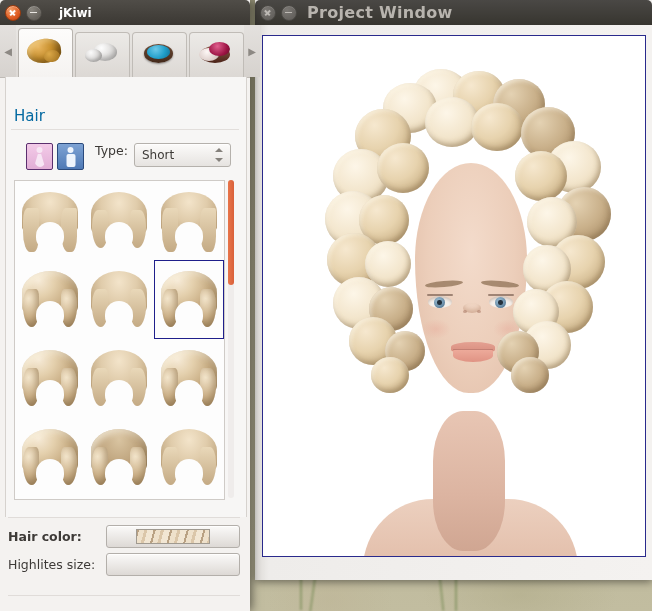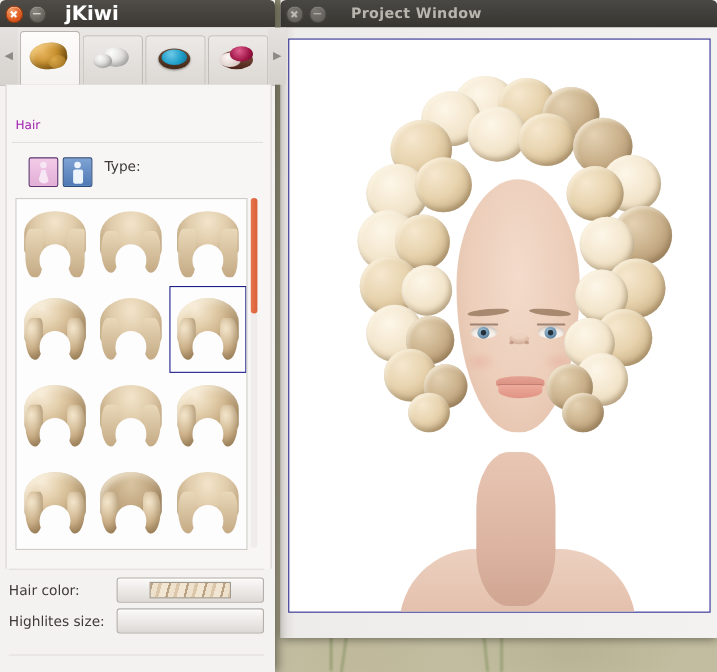--- a/index.html
+++ b/index.html
@@ -46,21 +46,21 @@
     background:#bdb9b4;transform:rotate(45deg);
   }
   .winbtn.inactive-close::after{
     content:"";position:absolute;left:3px;top:6px;width:7px;height:1.5px;
     background:#bdb9b4;transform:rotate(-45deg);
   }
   .winbtn.inactive-min::before{
     content:"";position:absolute;left:3px;top:6px;width:7px;height:1.5px;background:#bdb9b4;
   }
   #projwin-title{
-    margin-left:22px;color:#b8b4ae;font-size:13px;font-weight:bold;
+    margin-left:10px;color:#b8b4ae;font-size:16px;font-weight:bold;
     letter-spacing:.3px;
   }
   #projwin-body{
     position:absolute;left:0;top:25px;width:397px;height:555px;
     background:linear-gradient(90deg,#dedbd7 0%,#eeecea 14px,#f4f2f0 100%);
   }
   #canvas-frame{
     position:absolute;left:7px;top:10px;width:382px;height:520px;
     border:1px solid #2a2a8c;background:#ffffff;overflow:hidden;
   }
@@ -131,21 +131,21 @@
     background:#fff;transform:rotate(-45deg);
   }
   .winbtn.active-min{
     background:radial-gradient(circle at 33% 28%,#8b8780,#66625c 70%);
     border:1px solid #4f4c47;position:relative;
     box-shadow:inset 0 1px 0 rgba(255,255,255,.2);
   }
   .winbtn.active-min::before{
     content:"";position:absolute;left:3px;top:6px;width:7px;height:1.6px;background:#e9e6e2;
   }
-  #jkiwi-title{margin-left:17px;color:#ffffff;font-size:18px;font-weight:bold;}
+  #jkiwi-title{margin-left:17px;color:#ffffff;font-size:12px;font-weight:bold;}
   #jkiwi-body{position:absolute;left:0;top:25px;width:250px;height:586px;background:#f4f2f0;}
   
   #tabstrip{
     position:absolute;left:0;top:0;width:250px;height:52px;
     background:linear-gradient(180deg,#e9e7e4 0%,#ddd9d5 100%);
     border-bottom:1px solid #bfbbb6;display:flex;align-items:flex-end;
   }
   .tabarrow{
     width:16px;height:52px;display:flex;align-items:center;justify-content:center;
     color:#8d8984;font-size:10px;background:linear-gradient(180deg,#e4e1de,#d6d2ce);
@@ -195,21 +195,21 @@
   .ic-blush .pan{position:absolute;left:11px;top:1px;width:21px;height:14px;border-radius:50%;
     background:radial-gradient(circle at 40% 30%,#e05f8e 0%,#9d1444 60%,#620a28 100%);}
   .ic-blush .mirror{position:absolute;left:1px;top:7px;width:20px;height:13px;border-radius:50%;
     background:radial-gradient(circle at 40% 30%,#fdf7f5,#d9c9c5 70%,#a28e8a 100%);}
   
   #section{
     position:absolute;left:5px;top:52px;width:240px;height:480px;
     background:#f7f6f5;border:1px solid #d6d2ce;border-top:none;
   }
   #section-title{
-    position:absolute;left:8px;top:30px;font-size:11px;color:#a21caf;
+    position:absolute;left:8px;top:30px;font-size:15px;color:#0369a1;
   }
   #section-sep{position:absolute;left:5px;top:52px;width:228px;height:1px;background:#e2dedb;}
   
   #ctrl-row{position:absolute;left:20px;top:66px;width:224px;height:28px;display:flex;}
   .genderbtn{
     width:25px;height:25px;flex:0 0 auto;margin-right:4px;position:relative;
     border:1px solid #8b6fa0;border-radius:2px;
   }
   .genderbtn.female{background:linear-gradient(180deg,#f3cbe8,#e2aed6);border-color:#5b2f6e;}
   .genderbtn.male{background:linear-gradient(180deg,#7ea3d4,#4f79b5);border-color:#2b4a7c;}
@@ -448,20 +448,27 @@
               <div class="fg-body"></div>
             </div>
         </div>
         <div class="genderbtn male">
           <div class="figure">
               <div class="fg-head"></div>
               <div class="fg-body"></div>
             </div>
         </div>
         <div id="type-label">Type:</div>
+        <div id="type-select">
+          <div id="type-value">Short</div>
+          <div id="type-spin">
+            <div class="up"></div>
+            <div class="dn"></div>
+          </div>
+        </div>
       </div>
 
       <div id="grid-box">
         <div id="grid">
           <div class="gcell">
             <div class="hs bob">
                 <div class="cap"></div>
                 <div class="sideL"></div>
                 <div class="sideR"></div>
                 <div class="gap"></div>
@@ -562,21 +569,21 @@
       </div>
 
       <div id="grid-scroll">
         <div id="grid-thumb" style="top: 0%;"></div>
       </div>
     </div>
 
     <div id="bottom">
       <div id="bottom-sep-top"></div>
 
-      <div class="brow-ctl" style="top:8px;">
+      <div class="brow-ctl" style="top:8px;font-weight:bold;">
         <div class="ctl-label">Hair color:</div>
         <div class="colorbtn">
           <div id="hair-swatch"></div>
         </div>
       </div>
 
       <div class="brow-ctl" style="top:36px;">
         <div class="ctl-label">Highlites size:</div>
         <div class="colorbtn">
           <div id="hl-swatch"></div>

